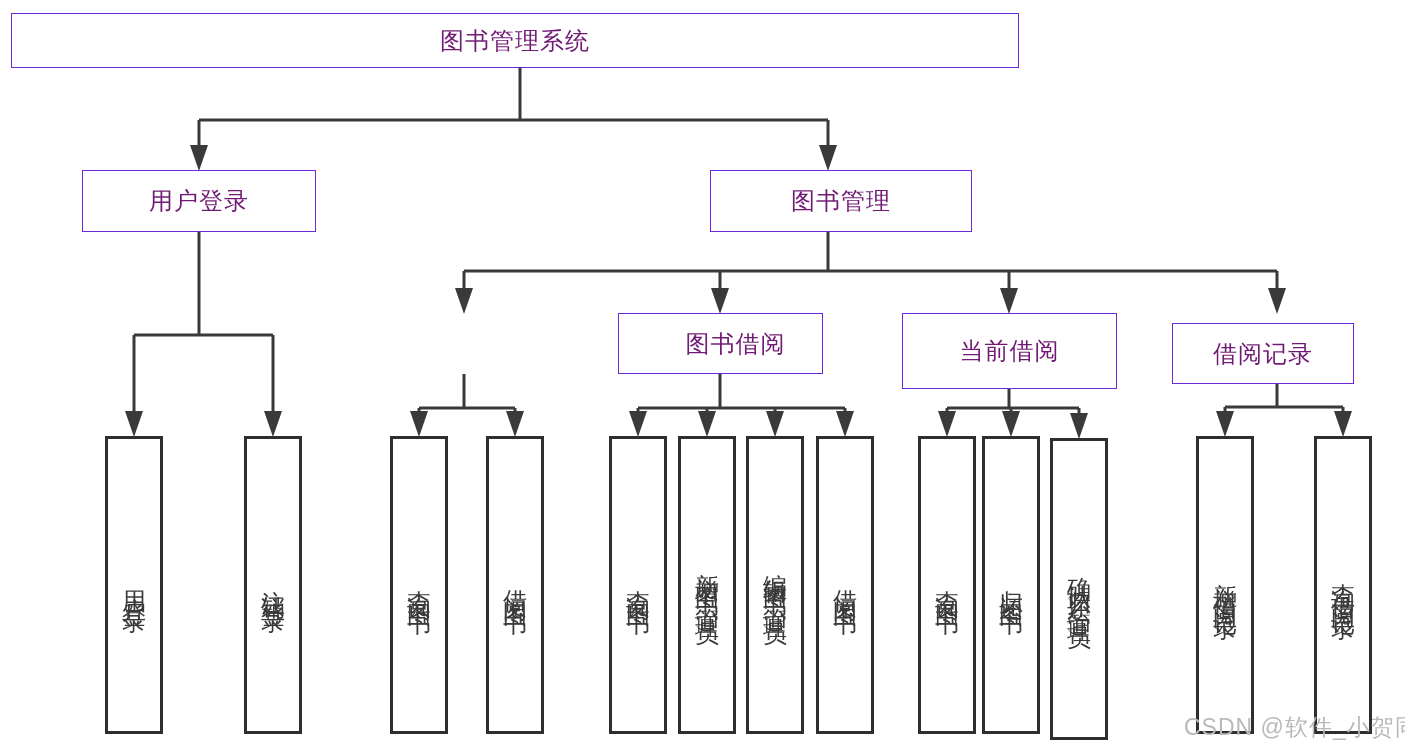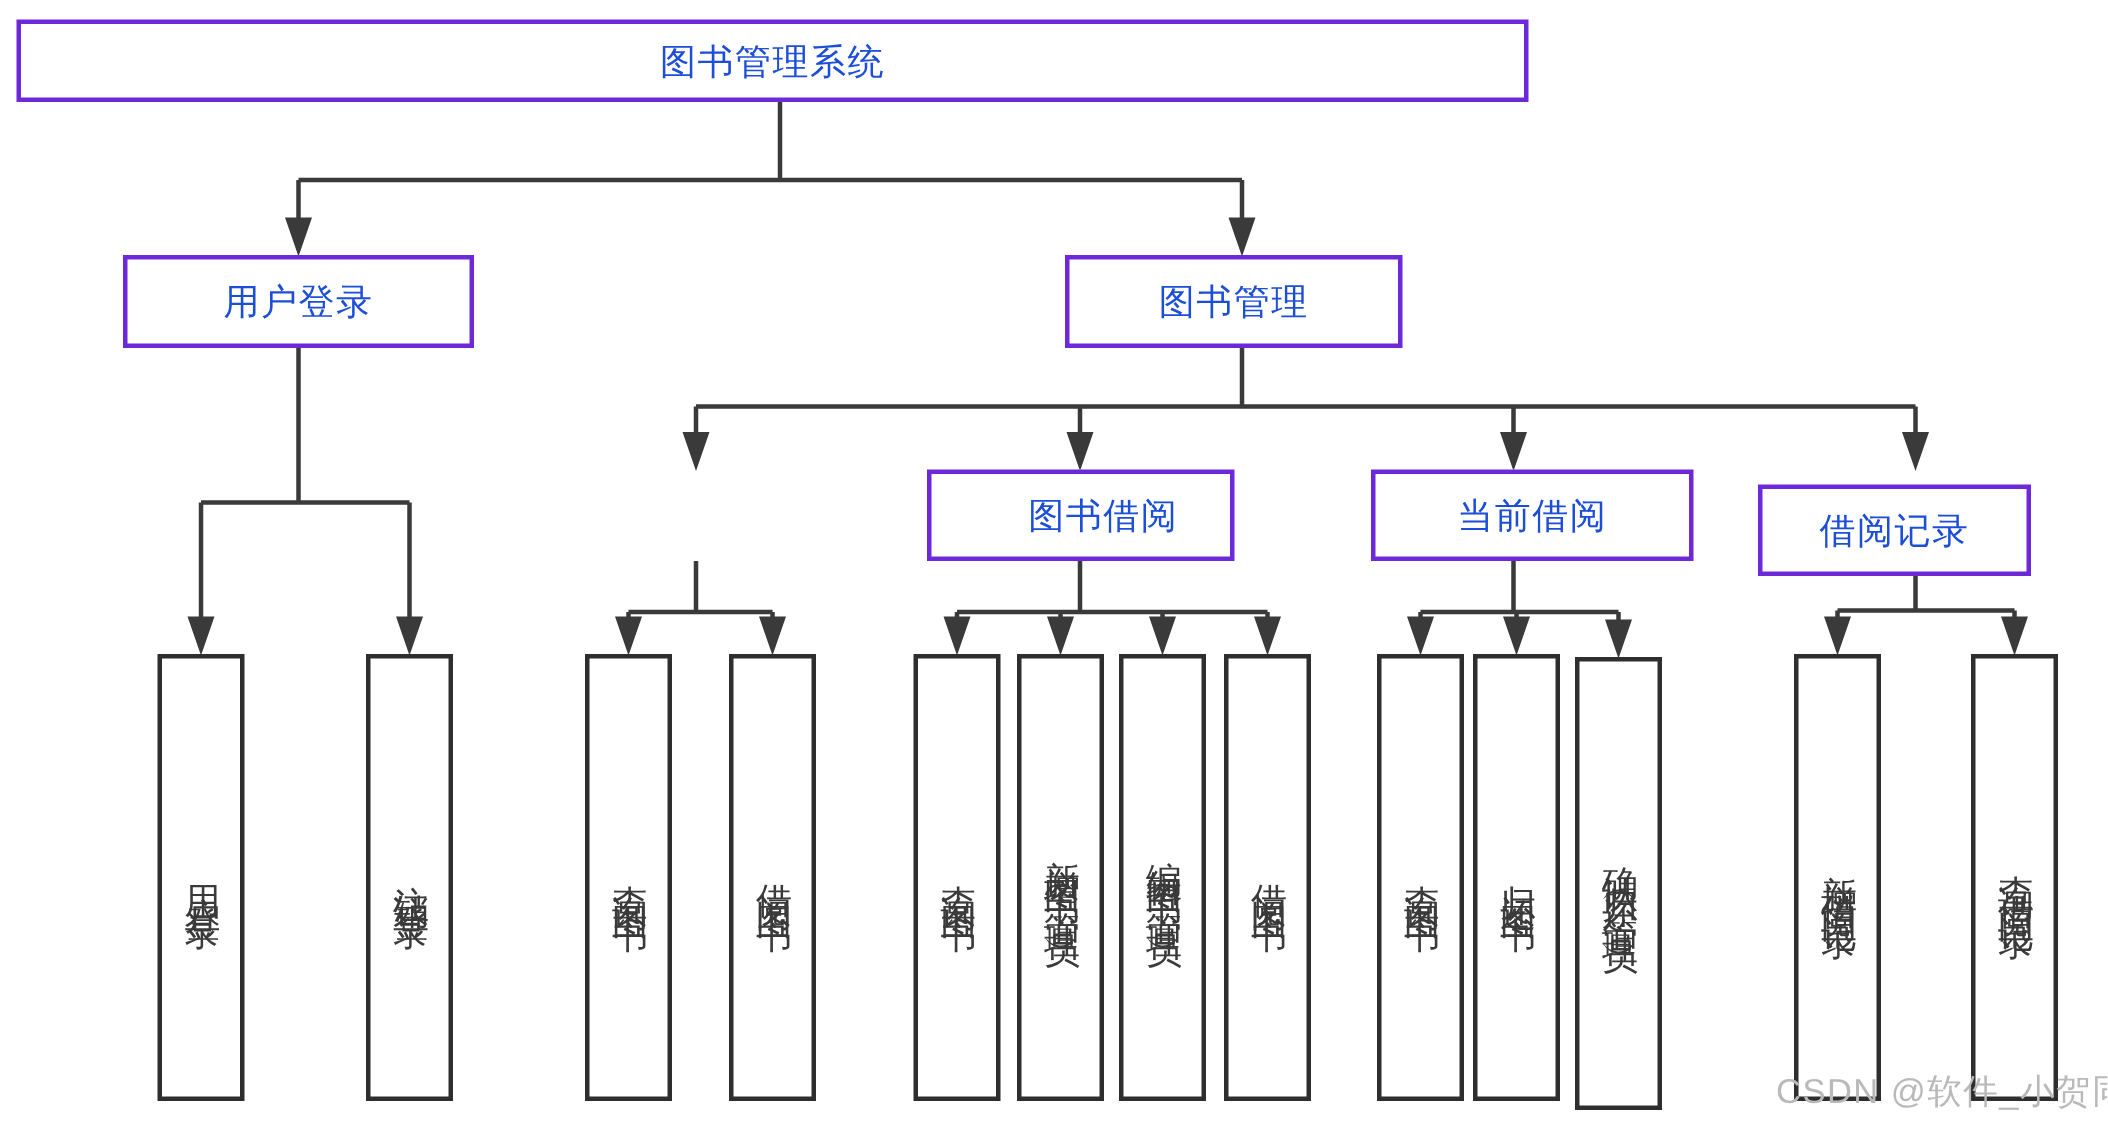--- a/index.html
+++ b/index.html
@@ -7,24 +7,24 @@
     position:relative;
     width:1405px;height:747px;
     background:#ffffff;
     font-family:"Liberation Sans", sans-serif;
     overflow:hidden;
   }
   .connectors{position:absolute;left:0;top:0;pointer-events:none;}
   .node{
     position:absolute;
     box-sizing:border-box;
-    border:3px solid #6d28d9;
+    border:1px solid #6d28d9;
     background:#ffffff;
     display:flex;align-items:center;justify-content:center;
-    font-size:24px;font-weight:500;color:#1d4ed8;
+    font-size:24px;font-weight:500;color:#701a75;
     letter-spacing:1px;
     z-index:2;
   }
   .leaf{
     position:absolute;
     box-sizing:border-box;
     width:58px;height:298px;top:436px;
     border:3px solid #2e2e2e;
     background:#ffffff;
     display:flex;align-items:center;justify-content:center;
@@ -53,24 +53,24 @@
 <div class="canvas">
 
   <svg id="connectors" class="connectors" width="1405" height="747">
       <path d="M520,68V120M199,120H828M199,120V152M828,120V152M199,232V335M134,335H273M134,335V418M273,335V418M828,232V271M464,271H1277M464,271V295M720,271V295M1009,271V295M1277,271V295M464,374V408M419,408H515M419,408V418M515,408V418M720,374V408M638,408H845M638,408V418M707,408V418M775,408V418M845,408V418M1009,374V408M947,408H1079M947,408V418M1011,408V418M1079,408V420M1277,374V407M1225,407H1343M1225,407V418M1343,407V418" fill="none" stroke="#3a3a3a" stroke-width="3"></path>
       <path d="M190,145L208,145L199,171ZM819,145L837,145L828,171ZM125,411L143,411L134,437ZM264,411L282,411L273,437ZM455,288L473,288L464,314ZM711,288L729,288L720,314ZM1000,288L1018,288L1009,314ZM1268,288L1286,288L1277,314ZM410,411L428,411L419,437ZM506,411L524,411L515,437ZM629,411L647,411L638,437ZM698,411L716,411L707,437ZM766,411L784,411L775,437ZM836,411L854,411L845,437ZM938,411L956,411L947,437ZM1002,411L1020,411L1011,437ZM1070,413L1088,413L1079,439ZM1216,411L1234,411L1225,437ZM1334,411L1352,411L1343,437Z" fill="#3a3a3a" stroke="none"></path>
     </svg>
 
   <div class="node" style="left:11px;top:13px;width:1008px;height:55px;">图书管理系统</div>
 
   <div class="node" style="left:82px;top:170px;width:234px;height:62px;">用户登录</div>
-  <div class="node" style="left:710px;top:170px;width:225px;height:62px;">图书管理</div>
+  <div class="node" style="left:710px;top:170px;width:262px;height:62px;">图书管理</div>
 
   <div class="node" style="left:618px;top:313px;width:205px;height:61px;padding-left:30px;">图书借阅</div>
-  <div class="node" style="left:902px;top:313px;width:215px;height:61px;margin-left:12px;">当前借阅</div>
+  <div class="node" style="left:902px;top:313px;width:215px;height:76px;">当前借阅</div>
   <div class="node" style="left:1172px;top:313px;width:182px;height:61px;margin-top:10px;">借阅记录</div>
 
   <div class="leaf" style="left:105px;">
     <span class="vtext">用户登录</span>
   </div>
   <div class="leaf" style="left:244px;">
     <span class="vtext">注销登录</span>
   </div>
 
   <div class="leaf" style="left:390px;">

